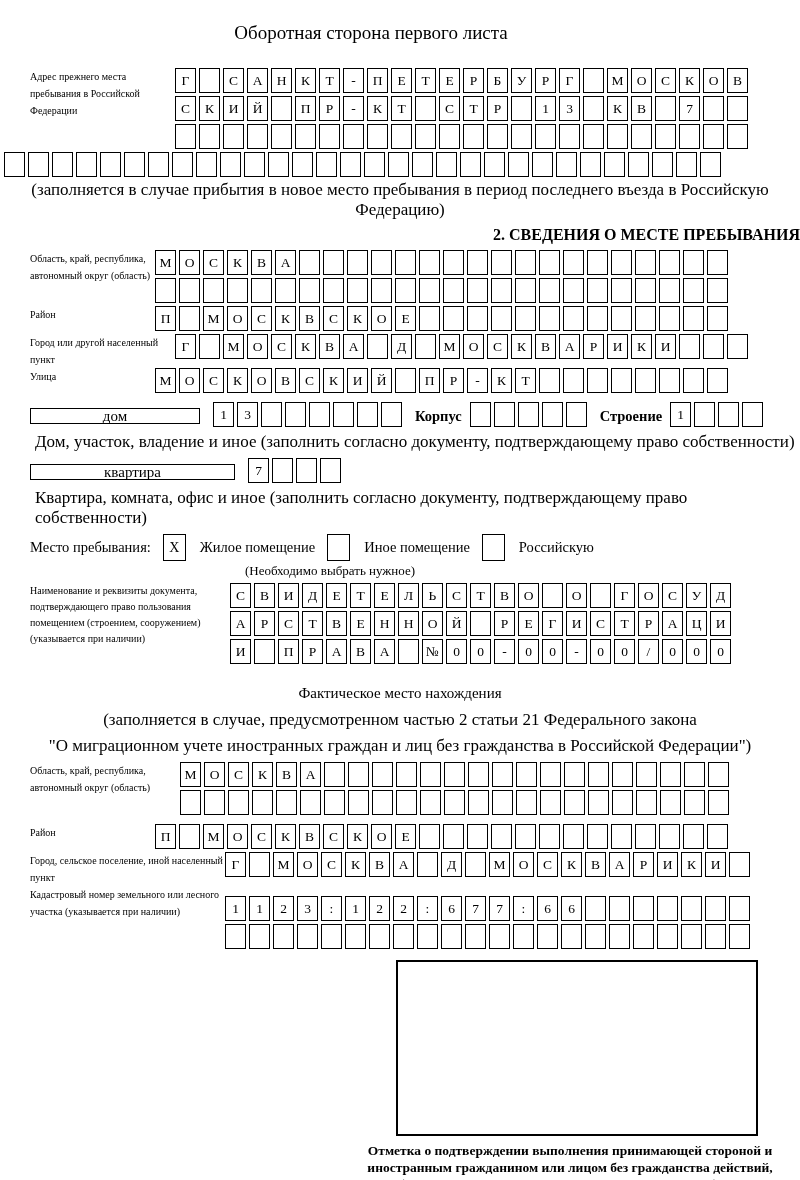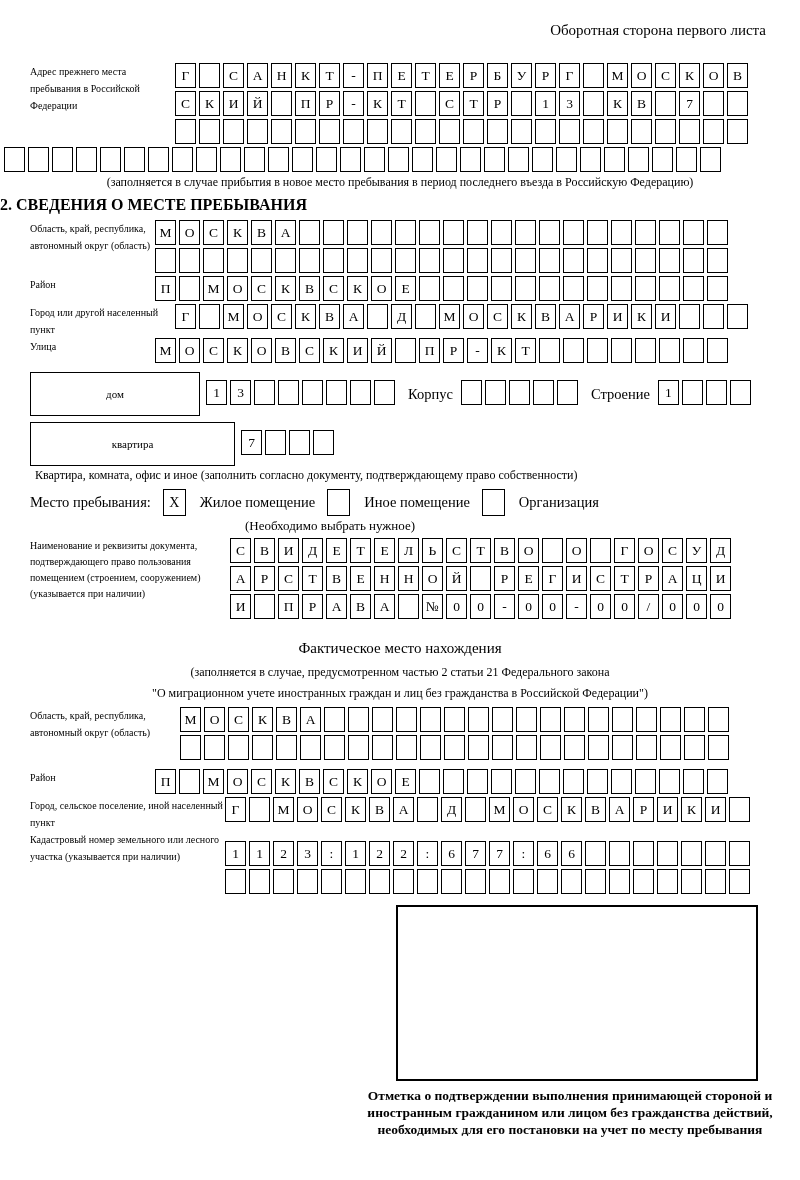--- a/index.html
+++ b/index.html
@@ -3,50 +3,50 @@
 <meta charset="utf-8">
 <style>
   html,body { margin:0; padding:0; background:#fff; }
   body {
     width:800px; height:1180px; overflow:hidden;
     color:#000;
     font-family:"Liberation Serif","DejaVu Serif",serif;
   }
   .page { box-sizing:border-box; width:800px; height:1180px; padding-top:22px; position:relative; }
 
-  .header-note { text-align:right; padding-right:34px; font-size:15px; margin-bottom:24px; }
+  .header-note { text-align:center; padding-right:58px; font-size:19px; margin-bottom:24px; }
 
   .frow { display:flex; align-items:flex-start; margin-left:30px; }
   .flabel { font-size:10px; line-height:17px; flex:0 0 auto; }
   .w125 { width:125px; } .w145 { width:145px; } .w150 { width:150px; }
   .w195 { width:195px; } .w200 { width:200px; }
   .doclabel { line-height:16px; }
 
   .gcol { display:flex; flex-direction:column; }
   .grid { display:flex; margin-bottom:3px; }
   .cell {
     box-sizing:border-box; width:21px; height:25px; margin-right:3px;
     border:1.6px solid #000; display:flex; align-items:center; justify-content:center;
     font-size:13.5px; flex:0 0 auto;
   }
   .fullrow { margin-left:4px; }
 
-  .caption { font-size:12px; margin:1px 0 6px 35px; }
+  .caption { font-size:17px; margin:1px 0 6px 35px; }
   .center { text-align:center; margin-left:0; margin-right:0; }
 
-  .sec-title { font-weight:bold; font-size:16px; text-align:left; margin:4px 0 6px 0; }
+  .sec-title { font-weight:bold; font-size:16px; text-align:right; margin:4px 0 6px 0; }
   .sub-title { font-weight:normal; font-size:15px; text-align:center; margin:18px 0 8px 0; }
 
   .house-row { display:flex; align-items:center; margin-left:30px; margin-top:6px; margin-bottom:2px; }
   .widebox {
-    box-sizing:border-box; width:170px; height:44px; border:1.8px solid #000;
-    display:flex; align-items:center; justify-content:center; font-size:11px; margin-right:6px;
+    box-sizing:border-box; width:170px; height:16px; border:1.8px solid #000;
+    display:flex; align-items:center; justify-content:center; font-size:15px; margin-right:13px;
   }
   .wb2 { width:205px; }
-  .inline-label { font-size:14.5px; margin:0 8px 0 10px; }
+  .inline-label { font-size:14.5px; margin:0 8px 0 10px;font-weight:bold; }
 
   .stay-row { display:flex; align-items:center; margin:5px 0 2px 30px; font-size:14.5px;text-align:right; }
   .checkbox {
     box-sizing:border-box; width:23px; height:27px; border:1.8px solid #000;
     display:flex; align-items:center; justify-content:center; font-size:14px; margin:0 14px 0 12px;
   }
   .hint { font-size:13px; margin:1px 0 4px 245px; }
 
   .doc-block { margin-top:2px; }
 
@@ -349,40 +349,41 @@
         <span class="cell"></span>
       </div>
     <span class="inline-label">Строение</span>
     <div class="grid">
         <span class="cell">1</span>
         <span class="cell"></span>
         <span class="cell"></span>
         <span class="cell"></span>
       </div>
   </div>
+  <div class="caption">Дом, участок, владение и иное (заполнить согласно документу, подтверждающему право собственности)</div>
 
   <div class="house-row">
     <div class="widebox wb2">квартира</div>
     <div class="grid">
         <span class="cell">7</span>
         <span class="cell"></span>
         <span class="cell"></span>
         <span class="cell"></span>
       </div>
   </div>
   <div class="caption">Квартира, комната, офис и иное (заполнить согласно документу, подтверждающему право собственности)</div>
 
   <div class="stay-row">
     <span>Место пребывания:</span>
     <span class="checkbox">X</span>
     <span>Жилое помещение</span>
     <span class="checkbox"></span>
     <span>Иное помещение</span>
     <span class="checkbox"></span>
-    <span>Организация</span>
+    <span>Российскую</span>
   </div>
   <div class="hint">(Необходимо выбрать нужное)</div>
 
   <div class="frow doc-block">
     <div class="flabel w200 doclabel">Наименование и реквизиты документа, подтверждающего право пользования помещением (строением, сооружением) (указывается при наличии)</div>
     <div class="gcol">
       <div class="grid">
           <span class="cell">С</span>
           <span class="cell">В</span>
           <span class="cell">И</span>

